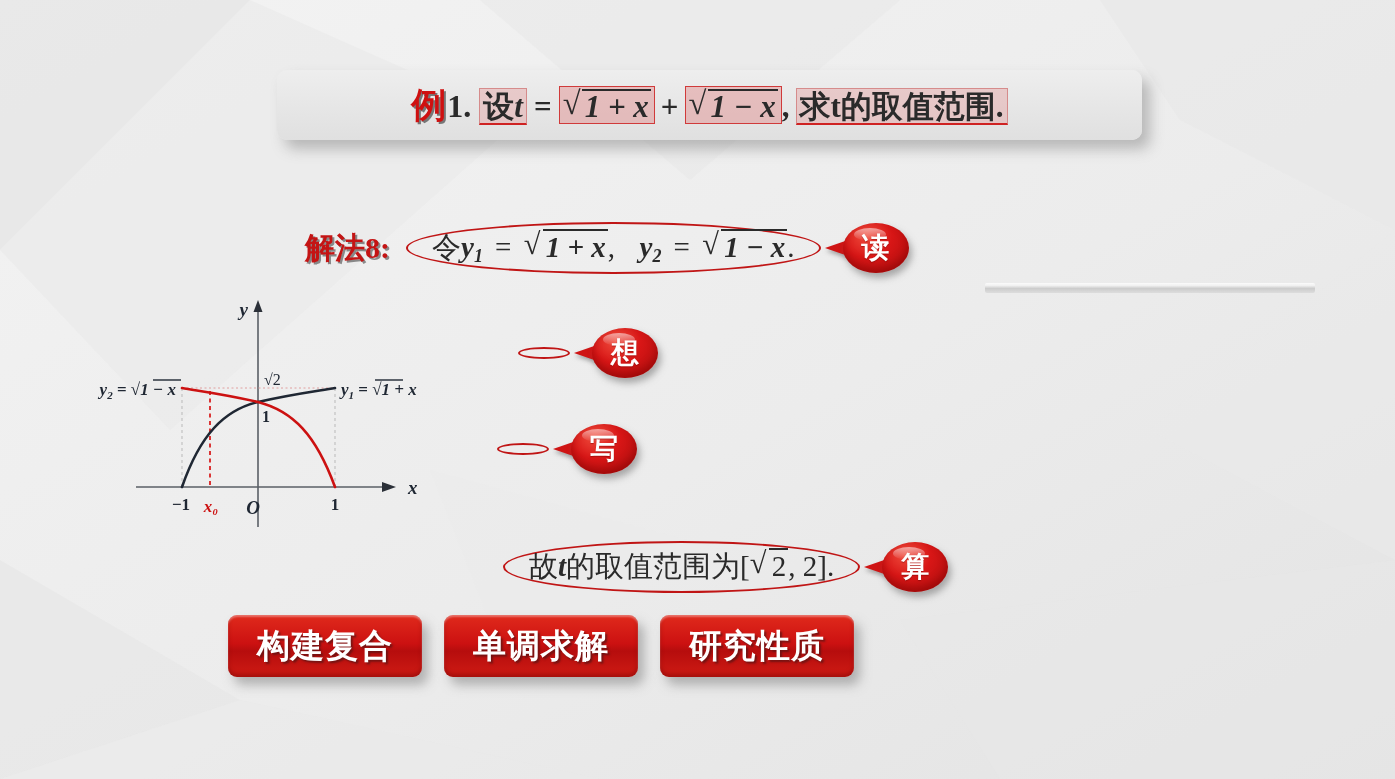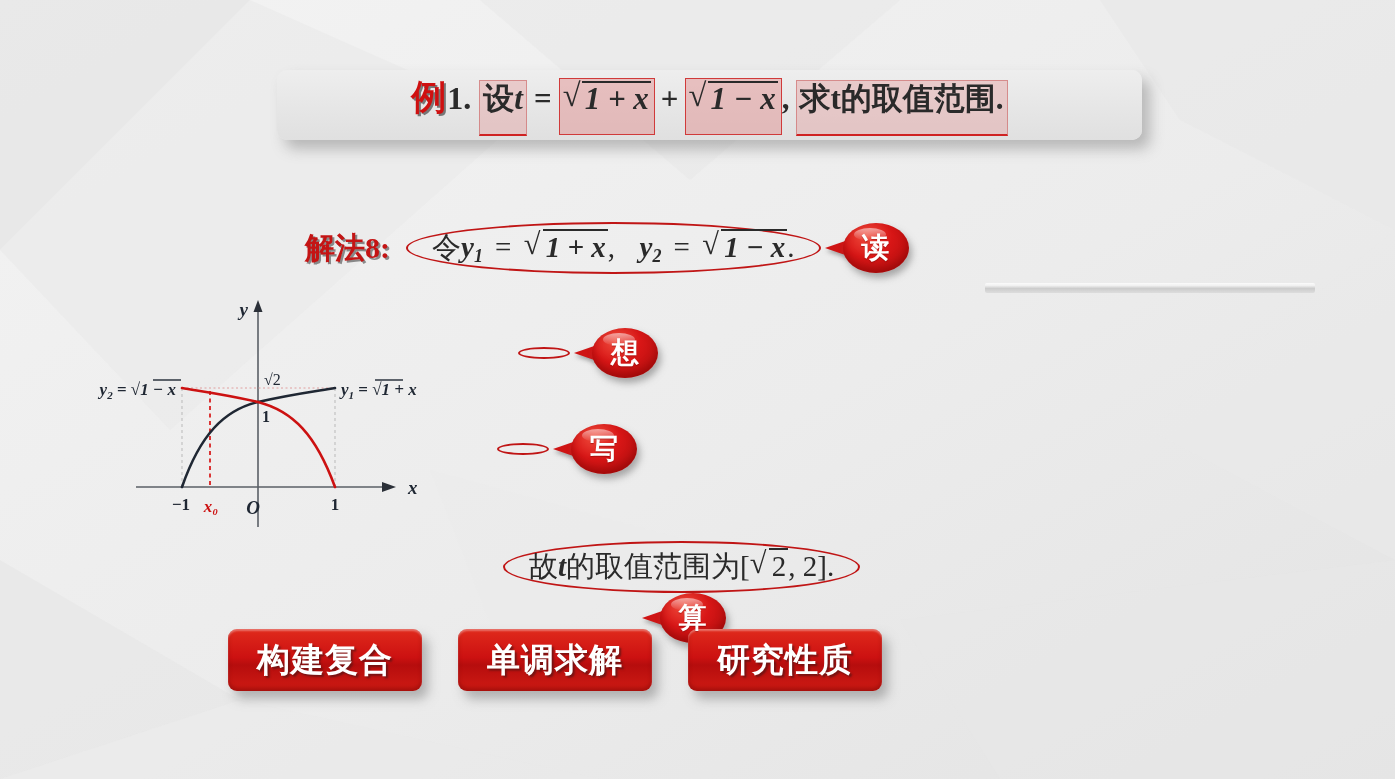--- a/index.html
+++ b/index.html
@@ -24,21 +24,21 @@
   .ex-label{
     font-weight:bold;font-size:35px;color:#cf1010;
     text-shadow:2px 2px 0 rgba(60,60,60,.65);
     letter-spacing:0px;
   }
   .ex-num{font-size:32px;color:#2b2b2b;font-weight:600;margin-left:1px;}
   .hl{
     background:rgba(228,150,150,.38);
     border:1px solid rgba(200,90,90,.55);
     border-bottom:2px solid #cf2222;
-    padding:2px 3px 20px;margin:0 0px;
+    padding:2px 3px 1px;margin:0 0px;
     display:inline-block;line-height:1.0;
   }
   .hl.strong{background:rgba(226,142,142,.48);border:1.5px solid #d03a3a;}
   .mathtxt{font-size:31px;color:#2a2a2a;font-weight:600;}
   .mi{font-style:italic;font-weight:bold;}
   .sub{font-size:.62em;vertical-align:-.28em;font-style:italic;font-weight:bold;}
 
   
   .rad{display:inline-block;position:relative;padding-left:20px;padding-top:2px;}
   .rad::before{
@@ -79,21 +79,21 @@
   .badge .bub::after{
     content:"";position:absolute;left:11px;top:5px;width:32px;height:13px;border-radius:50%;
     background:linear-gradient(180deg,rgba(255,255,255,.55),rgba(255,255,255,0));
   }
   .badge .bub span{
     font-size:28px;font-weight:bold;color:#fff;position:relative;z-index:2;
     font-family:"Liberation Sans",sans-serif;text-shadow:0 1px 1px rgba(120,0,0,.5);
   }
 
   
-  #button-bar{position:absolute;left:228px;top:629px;display:flex;gap:36px;}
+  #button-bar{position:absolute;left:228px;top:615px;display:flex;gap:22px;}
   .rbtn{
     width:194px;height:62px;border-radius:9px;
     background:linear-gradient(180deg,#e02a1c 0%,#cc1111 46%,#b60d0d 58%,#cf1b14 100%);
     box-shadow:6px 8px 11px rgba(120,120,120,.5), inset 0 2px 2px rgba(255,255,255,.35), inset 0 -3px 4px rgba(110,0,0,.45);
     display:flex;align-items:center;justify-content:center;
   }
   .rbtn span{
     color:#ffffff;font-size:33px;font-weight:bold;
     font-family:"Liberation Sans",sans-serif;
     text-shadow:2px 2px 2px rgba(90,20,20,.75);
@@ -198,21 +198,21 @@
     <span class="ellipse"></span>
   </span>
   <span class="badge">
     <span class="tail"></span>
     <span class="bub">
         <span>写</span>
       </span>
   </span>
 </div>
 
-<div class="step" style="left:503px;top:541px;flex-direction:column;">
+<div class="step" style="left:503px;top:541px;">
   <span class="ell-wrap">
     <span class="ellipse"></span>
     <span class="content">
       <span>故</span><span class="mi">t</span><span>的取值范围为</span><span>[</span><span class="rad"><span class="bar"></span><span class="inner">2</span></span><span>, 2</span><span>].</span>
     </span>
   </span>
   <span class="badge">
     <span class="tail"></span>
     <span class="bub">
         <span>算</span>

